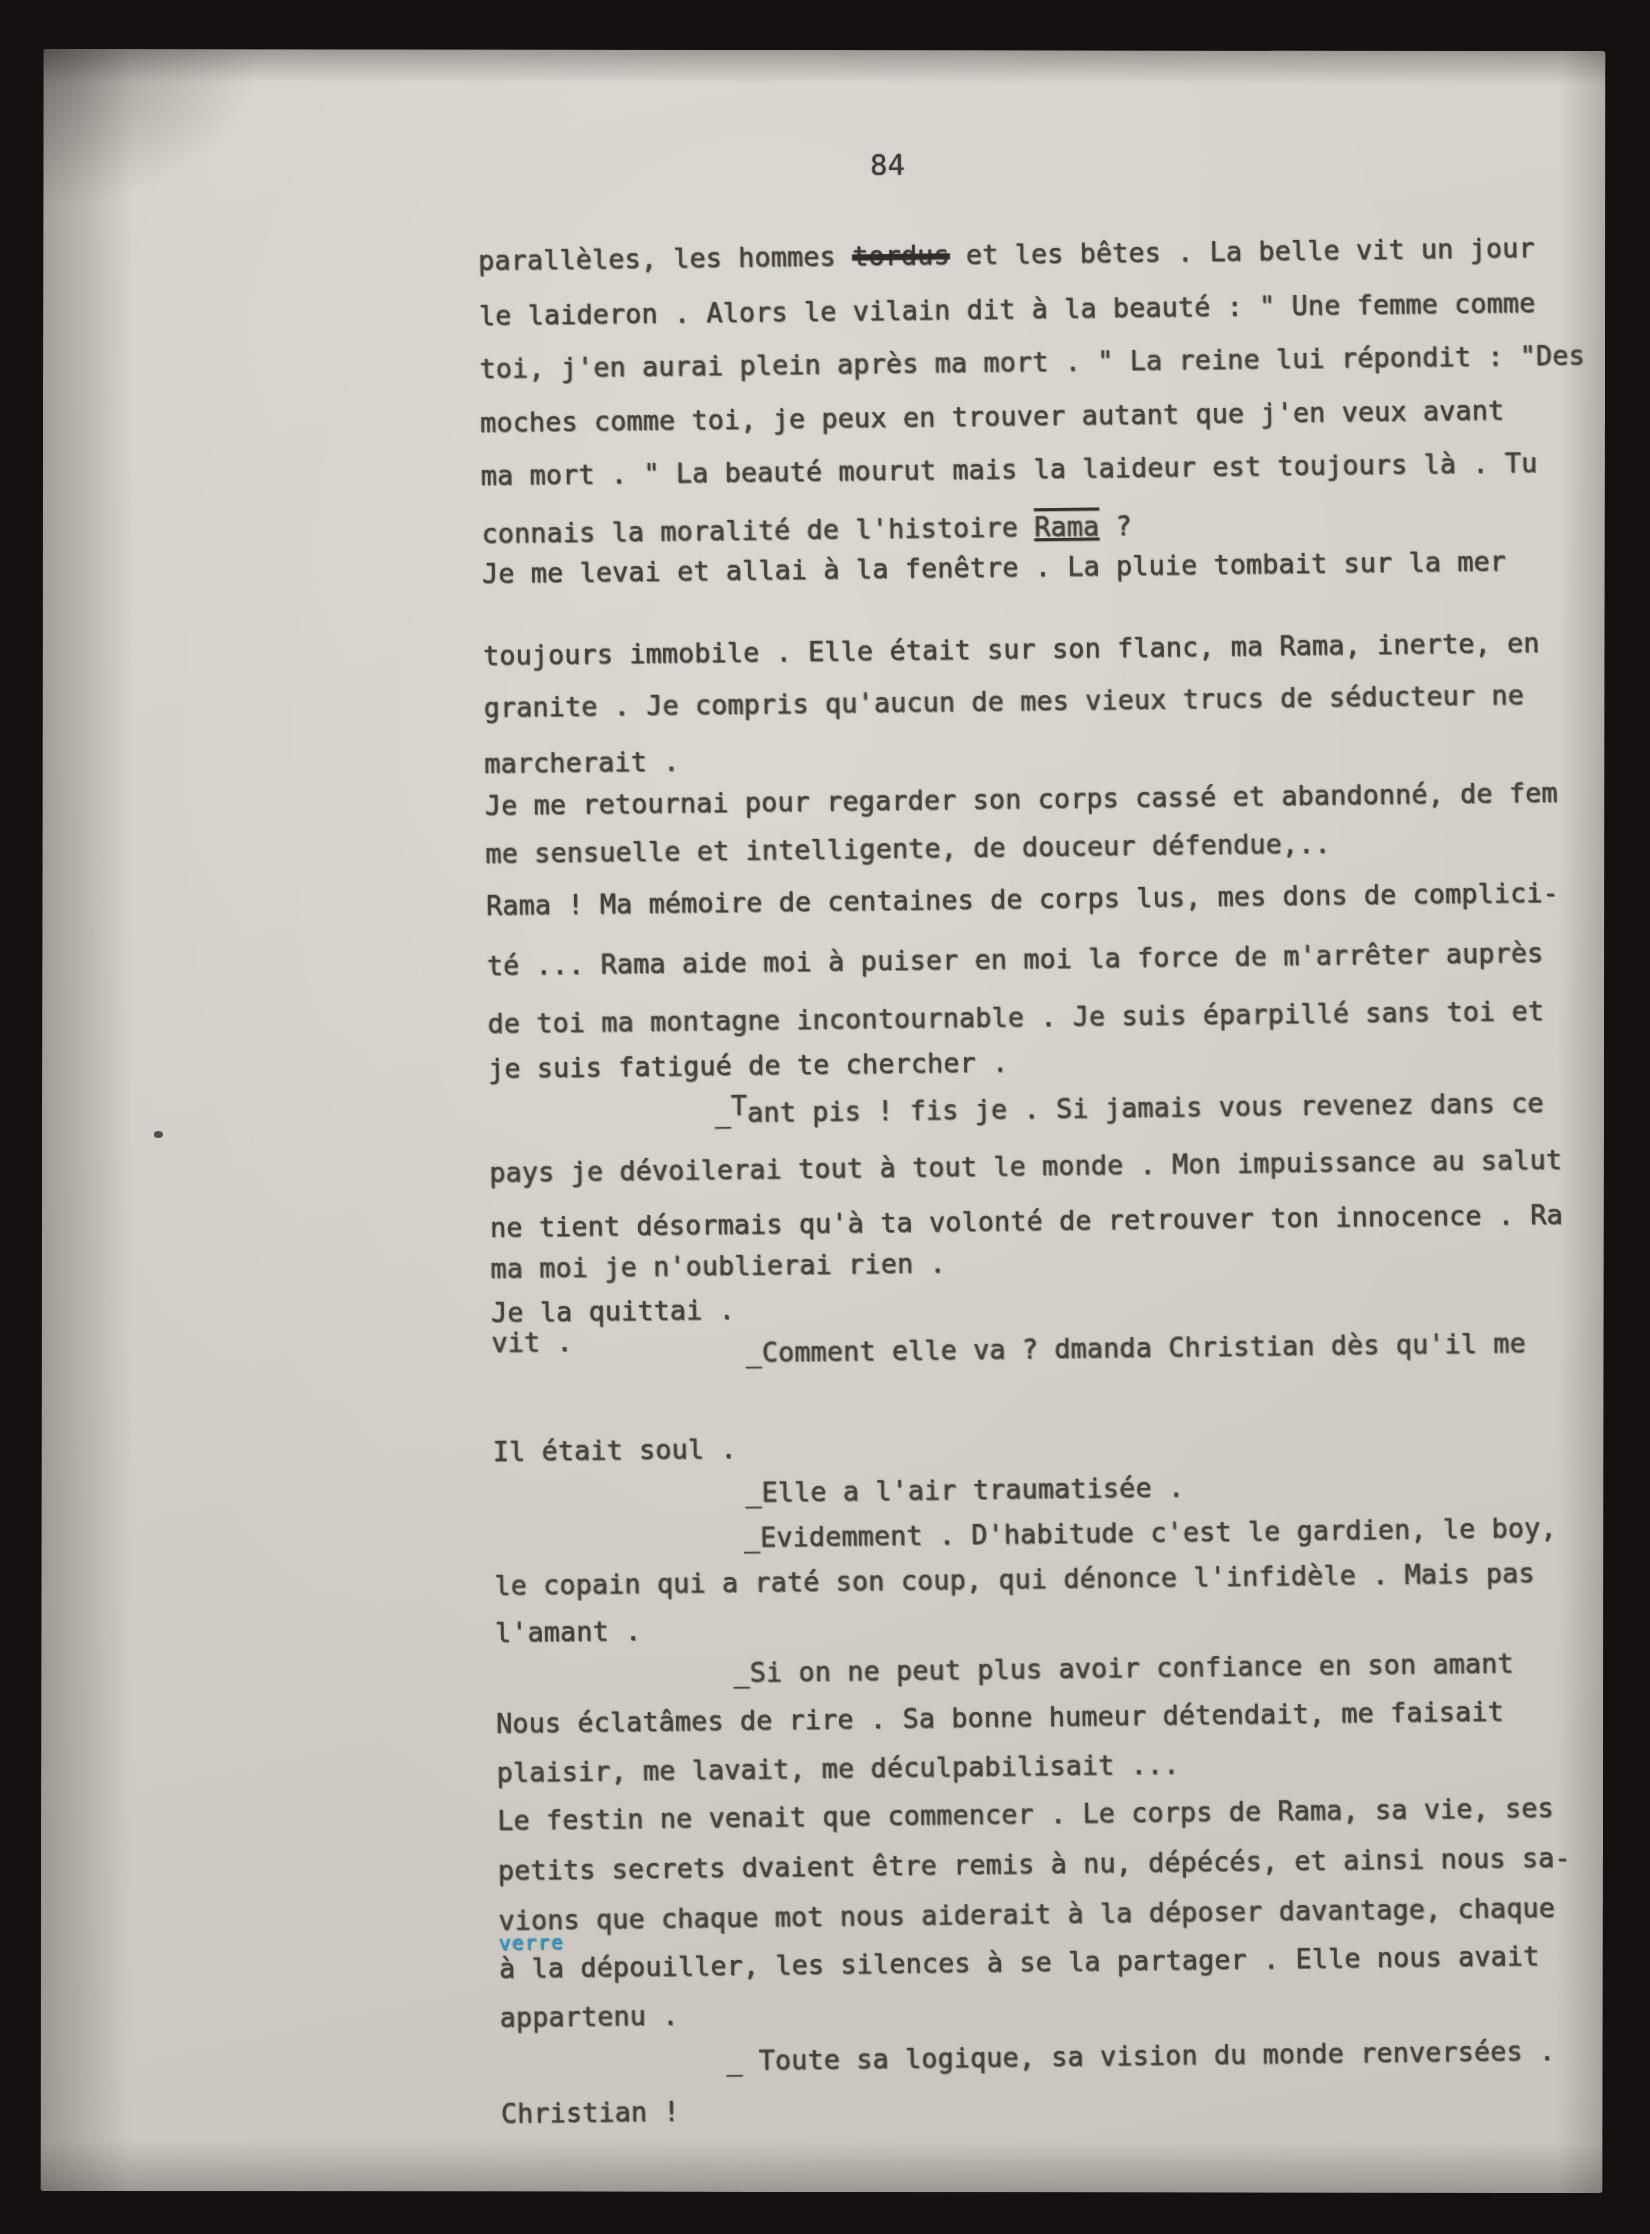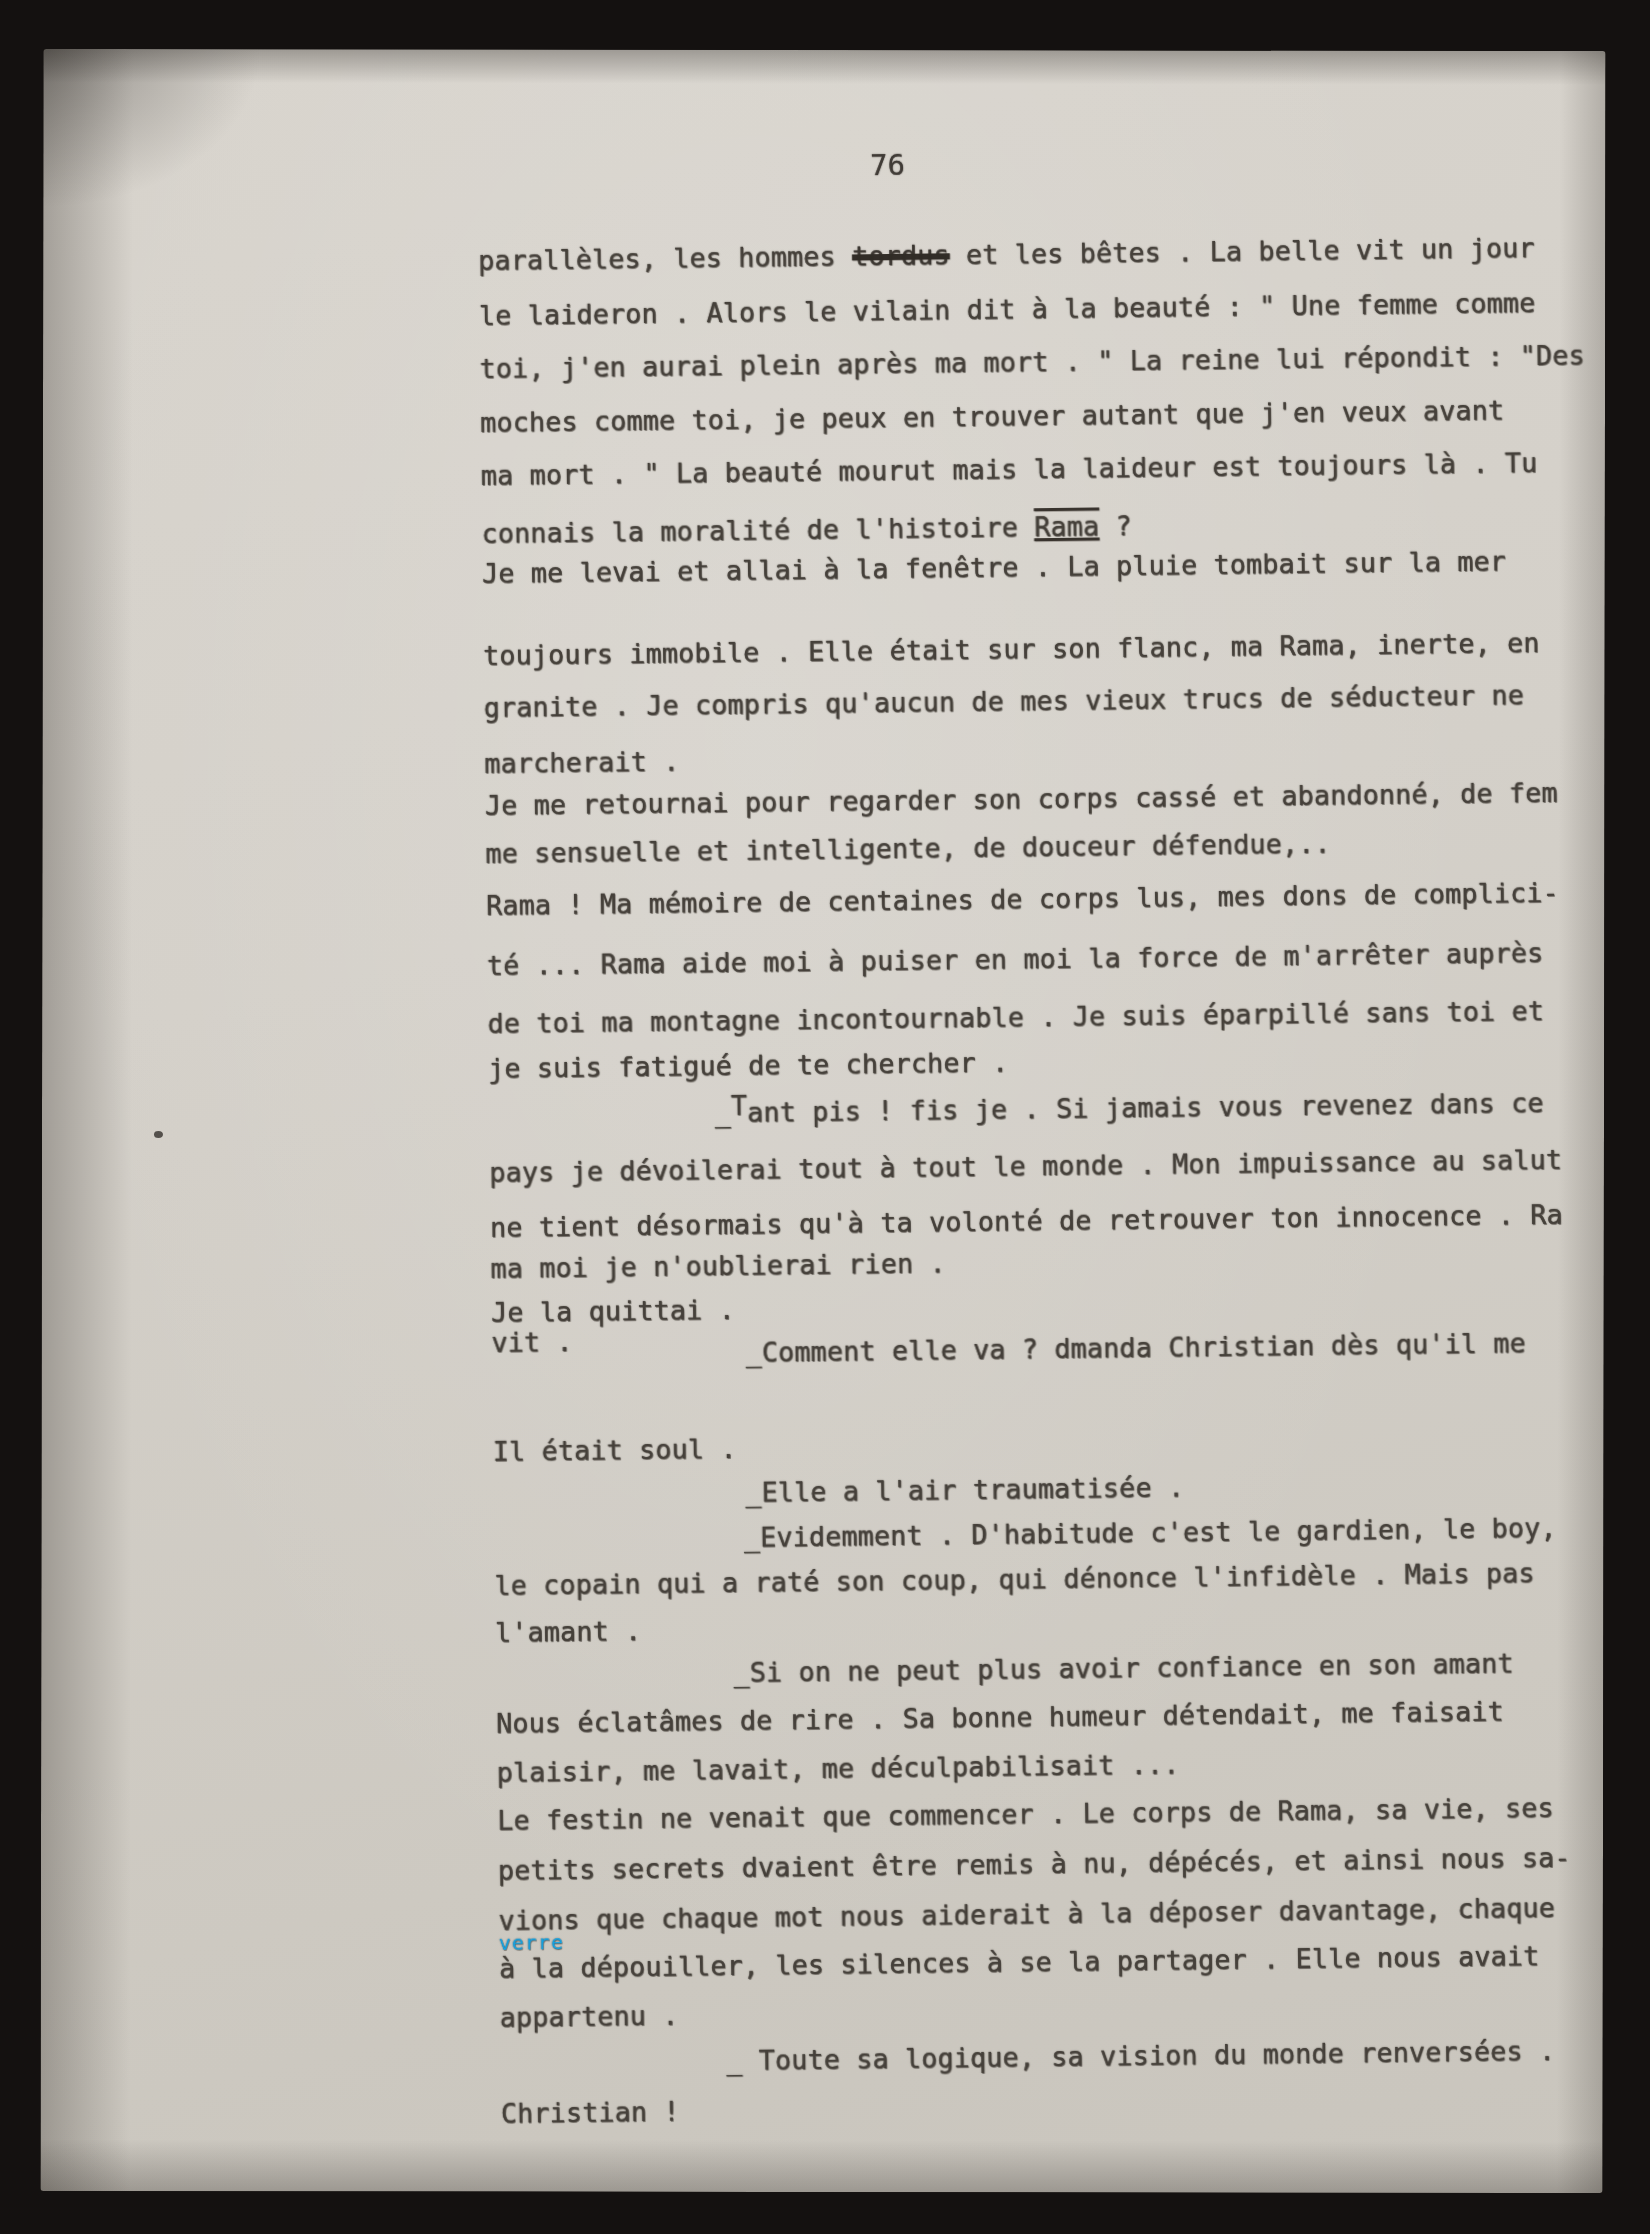--- a/index.html
+++ b/index.html
@@ -71,21 +71,21 @@
 <div class="paper">
   <div class="shade sh-top"></div>
   <div class="shade sh-left"></div>
   <div class="shade sh-right"></div>
   <div class="shade sh-bottom"></div>
   <div class="shade sh-corner"></div>
   <div class="speck"></div>
 </div>
 
 <div class="textlayer">
-  <div class="pageno">76</div>
+  <div class="pageno">84</div>
 
   <div class="ln" style="top:0px"><span>parallèles, les hommes </span><span class="struck">tordus</span><span> et les bêtes . La belle vit un jour</span></div>
   <div class="ln" style="top:55px">le laideron . Alors le vilain dit à la beauté : " Une femme comme</div>
   <div class="ln" style="top:108px">toi, j'en aurai plein après ma mort . " La reine lui répondit : "Des</div>
   <div class="ln" style="top:162px">moches comme toi, je peux en trouver autant que j'en veux avant</div>
   <div class="ln" style="top:215px">ma mort . " La beauté mourut mais la laideur est toujours là . Tu</div>
   <div class="ln" style="top:273px"><span>connais la moralité de l'histoire </span><span class="marked">Rama</span><span> ?</span></div>
   <div class="ln" style="top:313px">Je me levai et allai à la fenêtre . La pluie tombait sur la mer</div>
   <div class="ln" style="top:395px">toujours immobile . Elle était sur son flanc, ma Rama, inerte, en</div>
   <div class="ln" style="top:447px">granite . Je compris qu'aucun de mes vieux trucs de séducteur ne</div>

